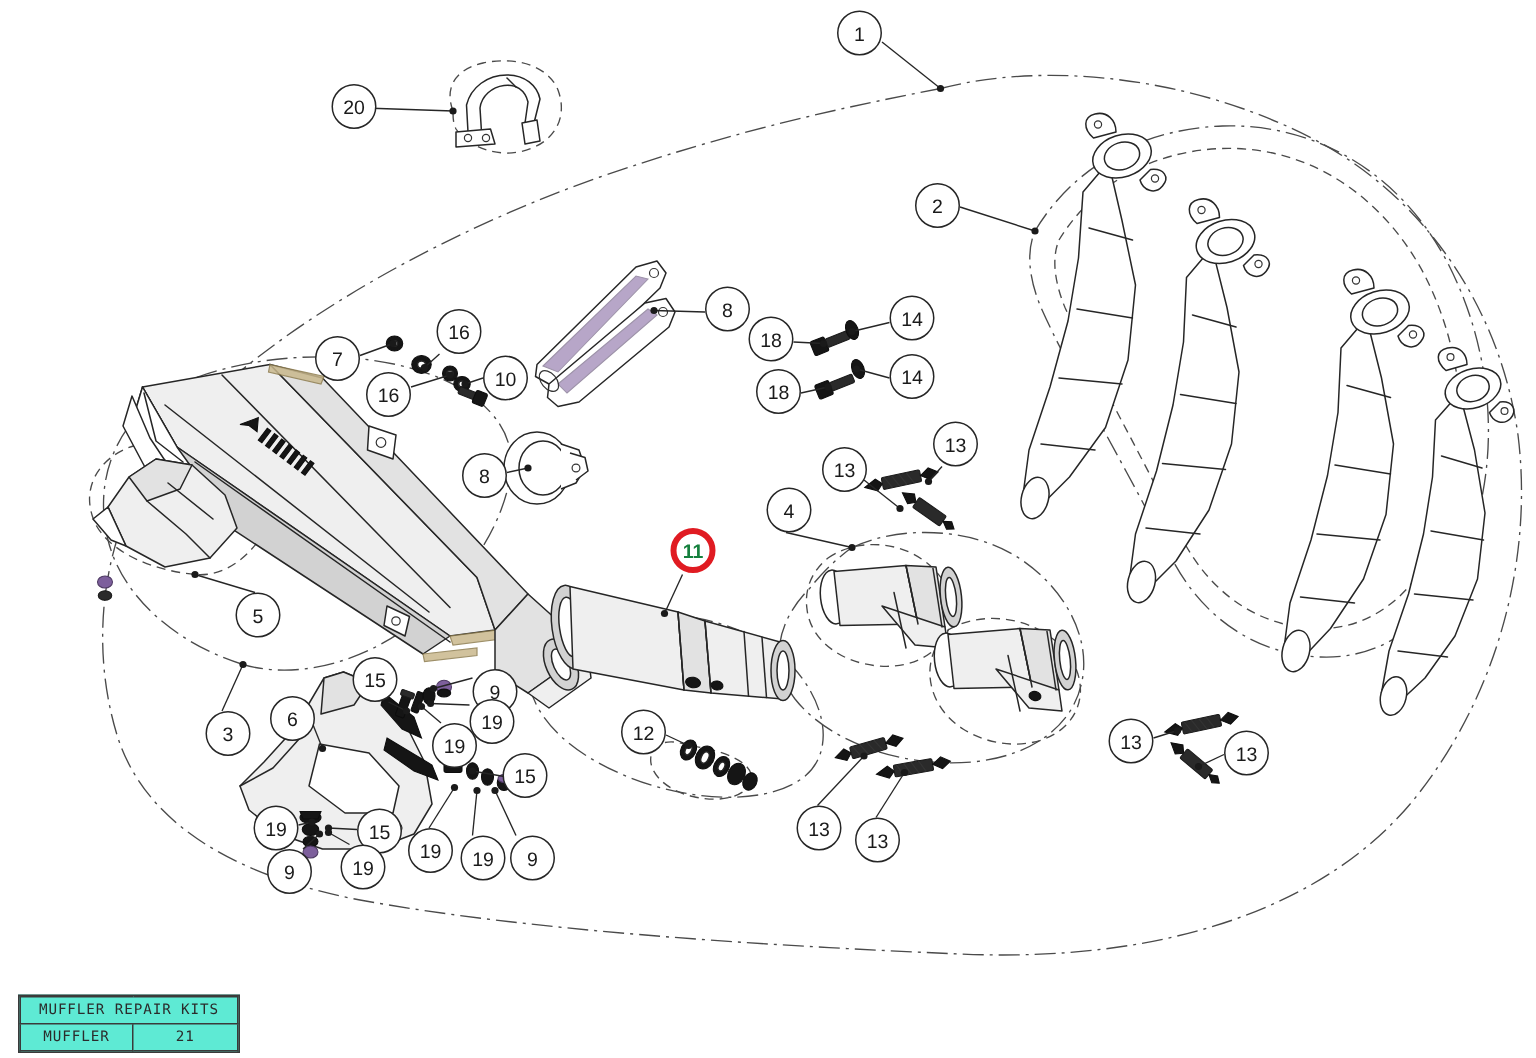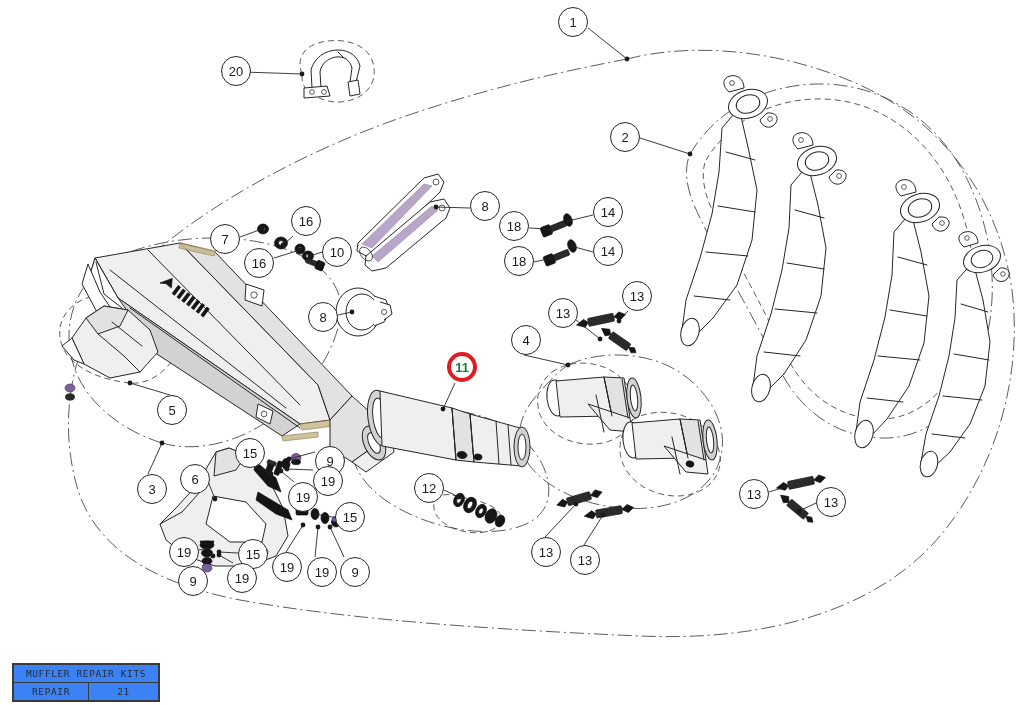--- a/index.html
+++ b/index.html
@@ -15,21 +15,21 @@
     position:absolute;inset:0;
     width:1024px;height:705px;
     background:#ffffff;
   }
   #dwg{position:absolute;left:0;top:0;width:1024px;height:705px;}
 
   
   .title-block{
     position:absolute;left:12px;top:663px;
     border:1px solid #3a3a3a;
-    background:#3b82f6;
+    background:#5eead4;
     border-collapse:collapse;
   }
   .title-block table{border-collapse:collapse;}
   .title-block td{
     border:1px solid #3a3a3a;
     font-family:"DejaVu Sans Mono", monospace;
     font-size:9.5px;
     letter-spacing:.6px;
     color:#2b2b2b;
     text-align:center;
@@ -653,20 +653,20 @@
       </div>
     </div>
 
   <div class="title-block">
     <table>
       <tbody>
           <tr>
         <td class="tb-head" colspan="2">MUFFLER REPAIR KITS</td>
       </tr>
       <tr>
-        <td class="tb-left">REPAIR</td>
+        <td class="tb-left">MUFFLER</td>
         <td class="tb-right">21</td>
       </tr>
     </tbody>
       </table>
   </div>
 
 </div>
 
 </body></html>

